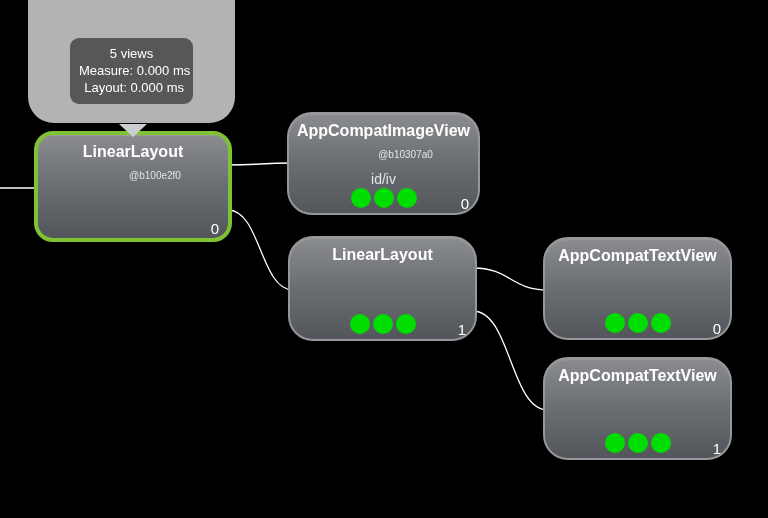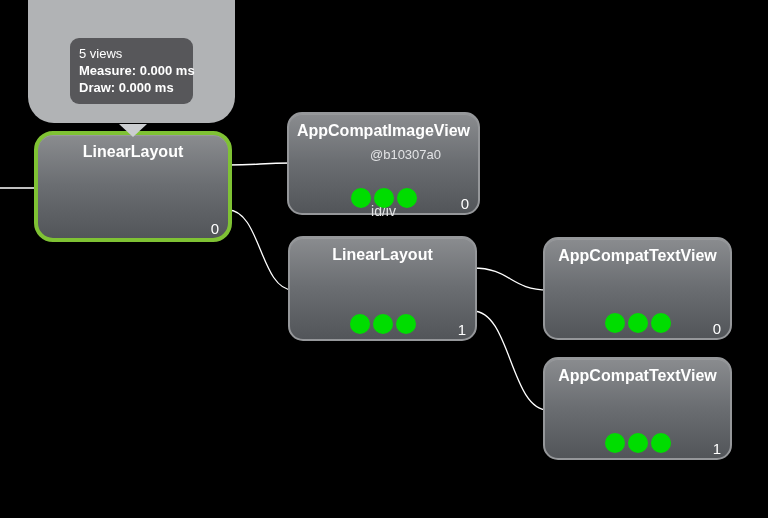--- a/index.html
+++ b/index.html
@@ -36,53 +36,53 @@
   .tooltip{
     position:absolute;left:70px;top:38px;width:105px;
     background:var(--tooltip-bg);
     border-radius:9px;
     color:var(--tooltip-text);
     font-size:13px;line-height:17px;
     padding:7px 9px 8px 9px;
     z-index:5;
     white-space:nowrap;
   }
-  .tt-title{text-align:left;}
-  .tt-line{text-align:left;font-weight:bold;}
+  .tt-title{text-align:center;}
+  .tt-line{text-align:right;}
   .tooltip-arrow{
     position:absolute;left:119px;top:124px;width:0;height:0;
     border-left:14px solid transparent;
     border-right:14px solid transparent;
     border-top:13px solid var(--arrow-fill);
     z-index:6;
   }
   
   #edges-svg{position:absolute;left:0;top:0;z-index:2;}
   #edges-svg path{stroke:var(--edge);stroke-width:1.3;fill:none;}
   
   .node{
     position:absolute;box-sizing:border-box;
     border:2px solid var(--node-border);
-    border-radius:15px;
+    border-radius:25px;
     background:linear-gradient(180deg,var(--node-top) 0%,var(--node-mid) 48%,var(--node-bottom) 100%);
     color:var(--text-main);
     text-align:center;
     z-index:3;
     box-shadow:inset 0 1px 0 rgba(255,255,255,0.12);
   }
   .node.selected{
     border:4px solid var(--selected-border);
     border-radius:19px;
   }
   .node-title{
     font-weight:bold;font-size:16px;line-height:24px;margin-top:5px;
     color:var(--text-main);
   }
-  .node-address{font-size:13px;line-height:24px;color:var(--text-sub);padding-left:44px;}
-  .node-viewid{font-size:14px;line-height:24px;color:var(--text-sub);margin-top:32px;}
+  .node-address{font-size:10px;line-height:24px;color:var(--text-sub);padding-left:44px;}
+  .node-viewid{font-size:14px;line-height:24px;color:var(--text-sub);}
   .dots{
     position:absolute;left:0;right:0;bottom:5px;
     display:flex;justify-content:center;gap:3px;
   }
   .dot{width:20px;height:20px;border-radius:50%;background:var(--dot);}
   .node-index{
     position:absolute;right:9px;bottom:1px;
     font-size:15px;color:var(--text-main);
   }
 </style>
@@ -97,28 +97,29 @@
       <path d="M 228 210 C 260.5 210, 260.5 290, 293 290"></path>
       <path d="M 473 268 C 510.5 268, 510.5 290, 548 290"></path>
       <path d="M 473 311 C 510.5 311, 510.5 410, 548 410"></path>
     </svg>
 
   <div class="parent-node"></div>
 
   <div class="tooltip">
     <div class="tt-title">5 views</div>
     <div class="tt-line">Measure: 0.000 ms</div>
-    <div class="tt-line">Draw: 0.000 ms</div>
+    <div class="tt-line">Layout: 0.000 ms</div>
   </div>
 
   <div class="tooltip-arrow"></div>
 
   <div id="nodes-layer">
       <div class="node selected" style="left: 34px; top: 131px; width: 198px; height: 111px;">
     <div class="node-title">LinearLayout</div>
+    <div class="node-address">@b100e2f0</div>
 
     <div class="node-index">0</div>
   </div>
       <div class="node" style="left: 287px; top: 112px; width: 193px; height: 103px;">
     <div class="node-title">AppCompatImageView</div>
     <div class="node-address">@b10307a0</div>
     <div class="node-viewid">id/iv</div>
     <div class="dots">
           <span class="dot"></span>
           <span class="dot"></span>

